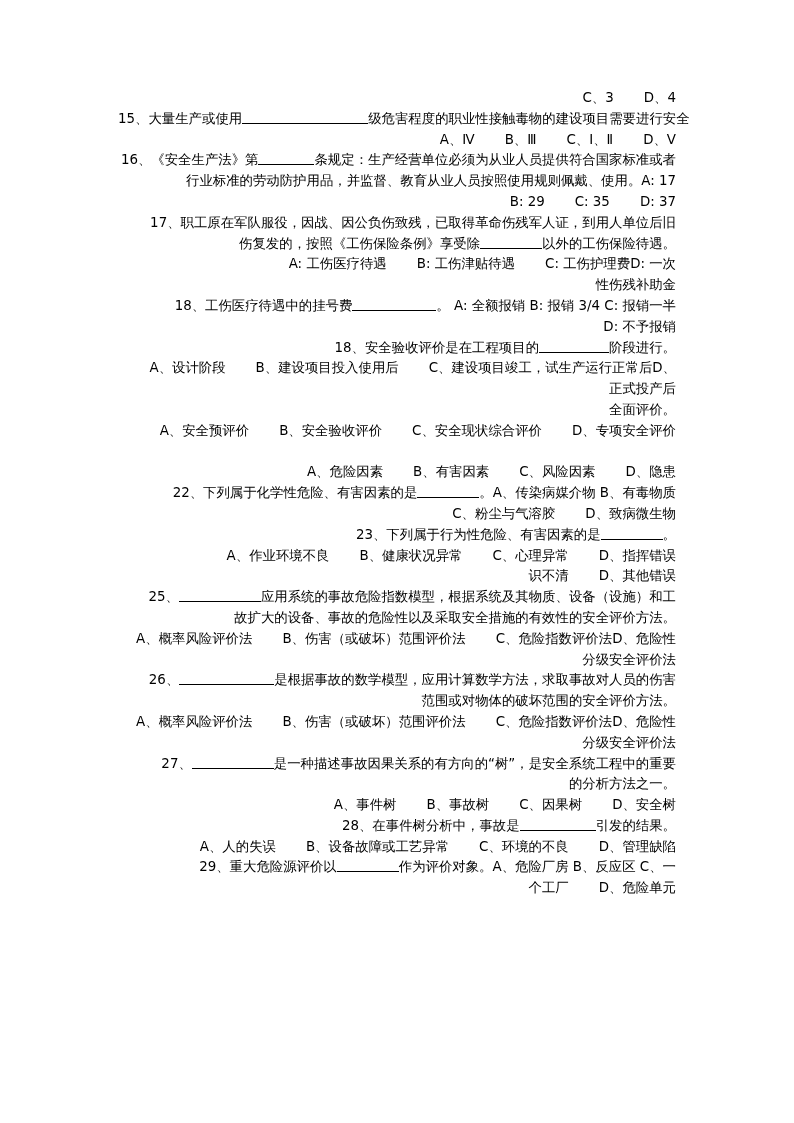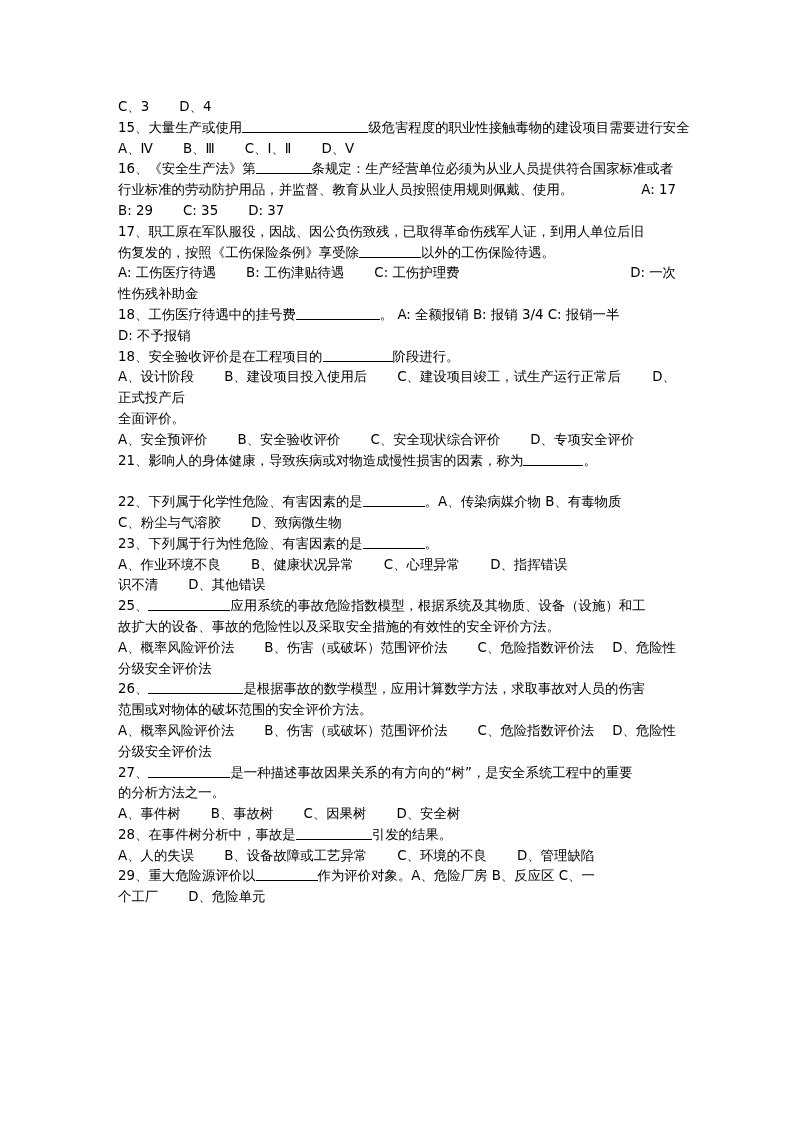--- a/index.html
+++ b/index.html
@@ -1,20 +1,20 @@
 <!DOCTYPE html>
 <html><head>
   <meta charset="utf-8">
   <style>
     html, body { margin: 0; padding: 0; background: #ffffff; }
     body { width: 794px; height: 1123px; position: relative; overflow: hidden; }
     .page {
-      position: absolute; left: 118px; top: 97px; width: 558px;
+      position: absolute; left: 118px; top: 88px; width: 558px;
       font-family: "DejaVu Sans", sans-serif;
-      font-size: 13.4px; line-height: 20.8px; color: #000;
+      font-size: 13.4px; line-height: 20.8px; color: #000; text-align: right;
     }
     .line { white-space: nowrap; height: 20.8px; }
     .blank { display: inline-block; border-bottom: 1px solid #000; height: 14px; vertical-align: -1px; }
     .gap { display: inline-block; }
     .right { float: right; }
   </style>
 </head>
 <body>
 
 <div class="page" id="page">
@@ -28,22 +28,22 @@
     <div class="line"><span>伤复发的，按照《工伤保险条例》享受除</span><span class="blank" style="width: 62px;"></span><span>以外的工伤保险待遇。</span></div>
     <div class="line"><span class="right">D: 一次</span><span>A: 工伤医疗待遇</span><span class="gap" style="width: 30px;"></span><span>B: 工伤津贴待遇</span><span class="gap" style="width: 30px;"></span><span>C: 工伤护理费</span></div>
     <div class="line"><span>性伤残补助金</span></div>
     <div class="line"><span>18、工伤医疗待遇中的挂号费</span><span class="blank" style="width: 84px;"></span><span>。 A: 全额报销  B: 报销 3/4   C: 报销一半</span></div>
     <div class="line"><span>D: 不予报销</span></div>
     <div class="line"><span>18、安全验收评价是在工程项目的</span><span class="blank" style="width: 70px;"></span><span>阶段进行。</span></div>
     <div class="line"><span class="right">D、</span><span>A、设计阶段</span><span class="gap" style="width: 30px;"></span><span>B、建设项目投入使用后</span><span class="gap" style="width: 30px;"></span><span>C、建设项目竣工，试生产运行正常后</span></div>
     <div class="line"><span>正式投产后</span></div>
     <div class="line"><span>全面评价。</span></div>
     <div class="line"><span>A、安全预评价</span><span class="gap" style="width: 30px;"></span><span>B、安全验收评价</span><span class="gap" style="width: 30px;"></span><span>C、安全现状综合评价</span><span class="gap" style="width: 30px;"></span><span>D、专项安全评价</span></div>
-    <div class="line"><span>21、影响人的身体健康，导致疾病或对物造成慢性损害的因素，称为</span><span class="blank" style="width: 60px;"></span><span>。</span></div>
     <div class="line"><span></span></div>
+    <div class="line"><span>A、危险因素</span><span class="gap" style="width: 30px;"></span><span>B、有害因素</span><span class="gap" style="width: 30px;"></span><span>C、风险因素</span><span class="gap" style="width: 30px;"></span><span>D、隐患</span></div>
     <div class="line"><span>22、下列属于化学性危险、有害因素的是</span><span class="blank" style="width: 62px;"></span><span>。A、传染病媒介物      B、有毒物质</span></div>
     <div class="line"><span>C、粉尘与气溶胶</span><span class="gap" style="width: 30px;"></span><span>D、致病微生物</span></div>
     <div class="line"><span>23、下列属于行为性危险、有害因素的是</span><span class="blank" style="width: 62px;"></span><span>。</span></div>
     <div class="line"><span>A、作业环境不良</span><span class="gap" style="width: 30px;"></span><span>B、健康状况异常</span><span class="gap" style="width: 30px;"></span><span>C、心理异常</span><span class="gap" style="width: 30px;"></span><span>D、指挥错误</span></div>
     <div class="line"><span>识不清</span><span class="gap" style="width: 30px;"></span><span>D、其他错误</span></div>
     <div class="line"><span>25、</span><span class="blank" style="width: 82px;"></span><span>应用系统的事故危险指数模型，根据系统及其物质、设备（设施）和工</span></div>
     <div class="line"><span>故扩大的设备、事故的危险性以及采取安全措施的有效性的安全评价方法。</span></div>
     <div class="line"><span class="right">D、危险性</span><span>A、概率风险评价法</span><span class="gap" style="width: 30px;"></span><span>B、伤害（或破坏）范围评价法</span><span class="gap" style="width: 30px;"></span><span>C、危险指数评价法</span></div>
     <div class="line"><span>分级安全评价法</span></div>
     <div class="line"><span>26、</span><span class="blank" style="width: 95px;"></span><span>是根据事故的数学模型，应用计算数学方法，求取事故对人员的伤害</span></div>

